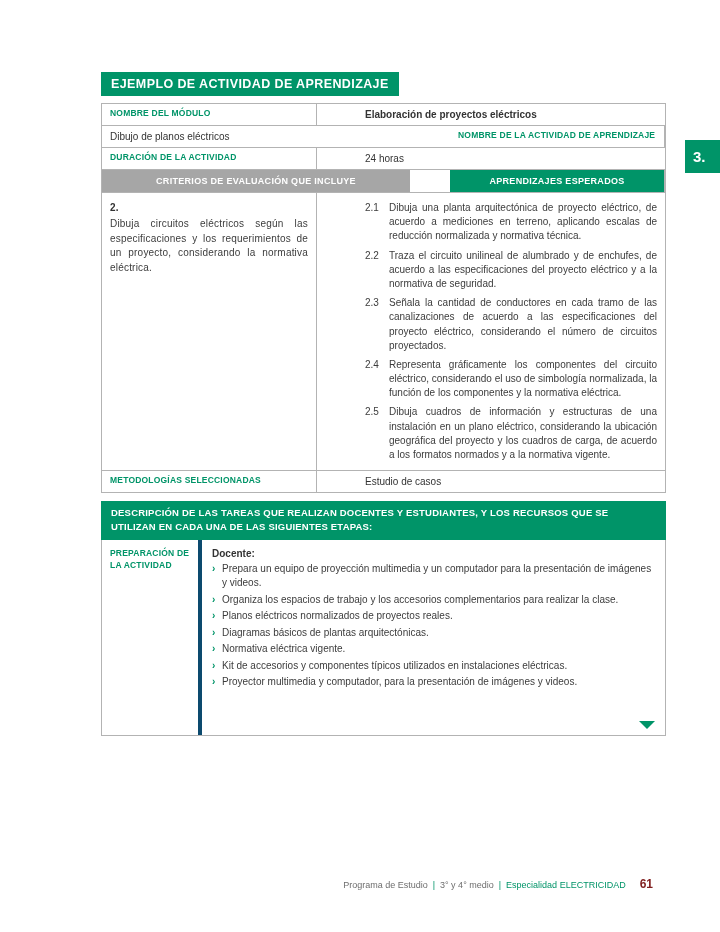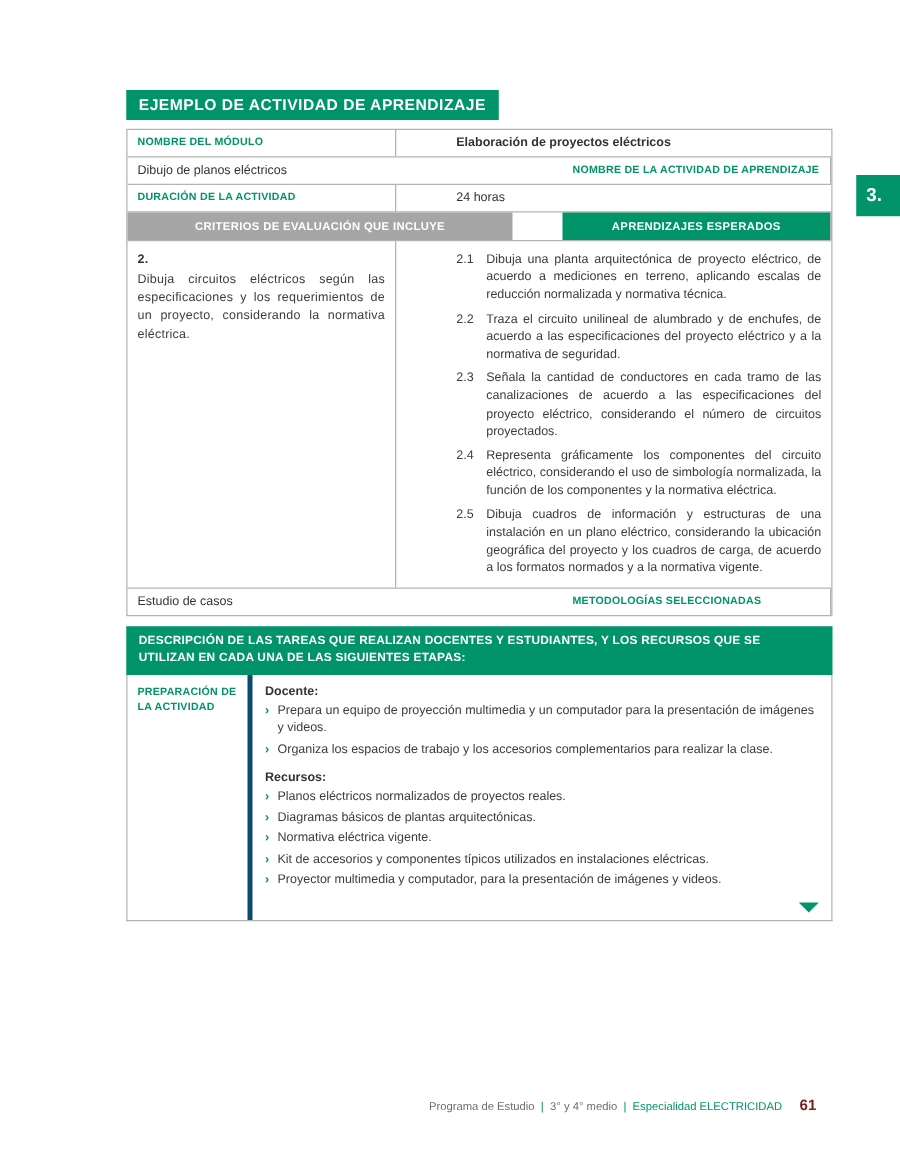--- a/index.html
+++ b/index.html
@@ -209,22 +209,22 @@
             <span class="crit-txt">Representa gráficamente los componentes del circuito eléctrico, considerando el uso de simbología normalizada, la función de los componentes y la normativa eléctrica.</span>
           </div>
           <div class="crit">
             <span class="crit-num">2.5</span>
             <span class="crit-txt">Dibuja cuadros de información y estructuras de una instalación en un plano eléctrico, considerando la ubicación geográfica del proyecto y los cuadros de carga, de acuerdo a los formatos normados y a la normativa vigente.</span>
           </div>
         </div>
       </div>
 
       <div class="row info-row">
+        <div class="cell label-cell">METODOLOGÍAS SELECCIONADAS</div>
         <div class="cell value-cell">Estudio de casos</div>
-        <div class="cell label-cell">METODOLOGÍAS SELECCIONADAS</div>
       </div>
 
     </div>
 
     <div class="desc-header">DESCRIPCIÓN DE LAS TAREAS QUE REALIZAN DOCENTES Y ESTUDIANTES, Y LOS RECURSOS QUE SE UTILIZAN EN CADA UNA DE LAS SIGUIENTES ETAPAS:</div>
 
     <div class="prep-table">
       <div class="prep-label">PREPARACIÓN DE LA ACTIVIDAD</div>
       <div class="prep-body">
 
@@ -232,21 +232,20 @@
 
         <div class="li">
           <span class="bullet">›</span>
           <span class="li-txt">Prepara un equipo de proyección multimedia y un computador para la presentación de imágenes y videos.</span>
         </div>
         <div class="li">
           <span class="bullet">›</span>
           <span class="li-txt">Organiza los espacios de trabajo y los accesorios complementarios para realizar la clase.</span>
         </div>
 
-        <div class="sec-title recursos">Recursos:</div>
 
         <div class="li">
           <span class="bullet">›</span>
           <span class="li-txt">Planos eléctricos normalizados de proyectos reales.</span>
         </div>
         <div class="li">
           <span class="bullet">›</span>
           <span class="li-txt">Diagramas básicos de plantas arquitectónicas.</span>
         </div>
         <div class="li">

